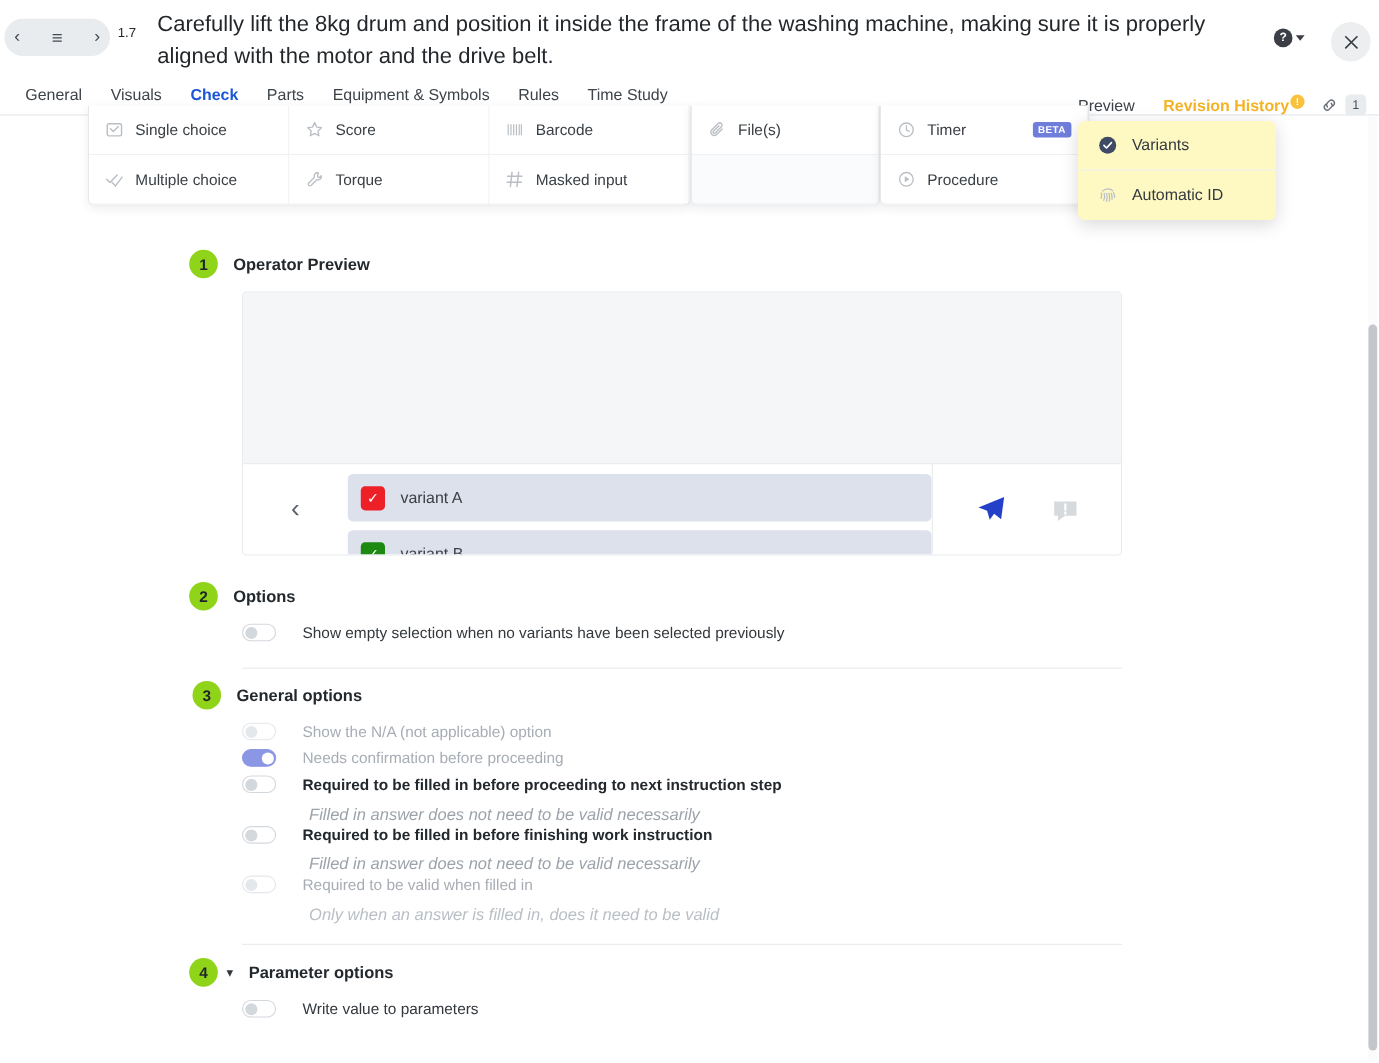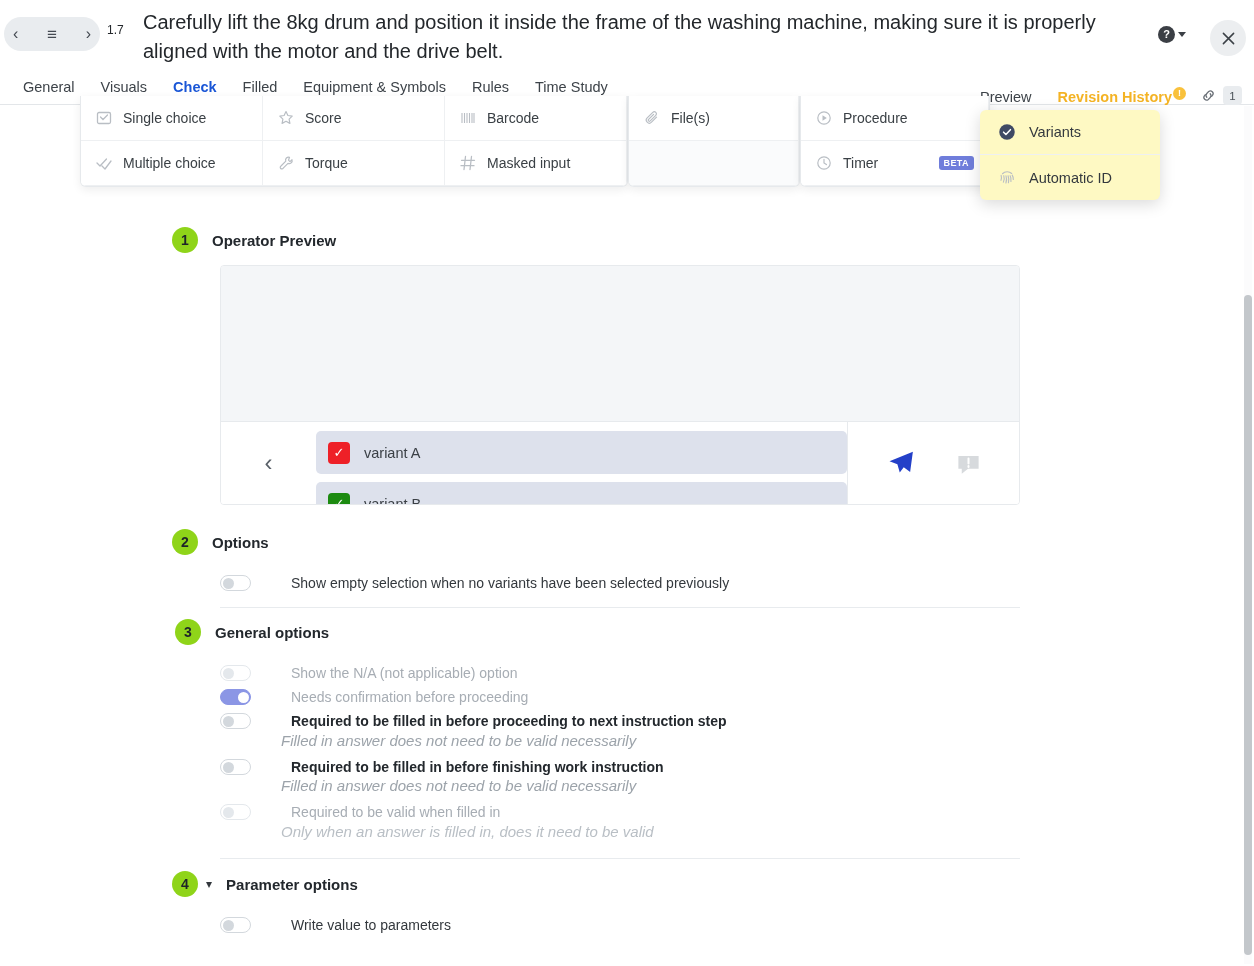--- a/index.html
+++ b/index.html
@@ -196,21 +196,21 @@
   .vlabel { font-size: 14.5px; color: #3b4046; }
   .action-col {
     width: 172px; border-left: 1px solid #e7eaed;
     display: flex; align-items: center; justify-content: space-around;
     padding: 0 18px;
   }
   .act-ico { cursor: pointer; display: flex; align-items: center; }
 
   
   .opt-row {
-    display: flex; align-items: flex-end; gap: 40px; height: 24px;
+    display: flex; align-items: flex-start; gap: 24px; height: 24px;
   }
   .toggle {
     width: 31px; height: 16px; border-radius: 8px; background: #fff;
     border: 1.5px solid #d3d8dd; position: relative; flex: 0 0 31px;
     cursor: pointer;
   }
   .toggle::after {
     content: ""; position: absolute; left: 1.5px; top: 1.5px;
     width: 11px; height: 11px; border-radius: 50%; background: #d3d8dd;
   }
@@ -270,21 +270,21 @@
         <path d="M4 4 L16 16 M16 4 L4 16" stroke="#3b4046" stroke-width="1.8" fill="none" stroke-linecap="round"></path>
       </svg>
     </div>
   </div>
 
   <div class="tabbar">
     <div class="tabs-left">
       <div class="tab">General</div>
       <div class="tab">Visuals</div>
       <div class="tab active">Check</div>
-      <div class="tab">Filled</div>
+      <div class="tab">Parts</div>
       <div class="tab">Equipment &amp; Symbols</div>
       <div class="tab">Rules</div>
       <div class="tab">Time Study</div>
     </div>
     <div class="tabs-right">
       <div class="tab-r">Preview</div>
       <div class="tab-r warn">
         <span>Revision History</span><span class="warn-dot">!</span>
       </div>
       <div class="link-group">
@@ -359,34 +359,34 @@
       <span>File(s)</span>
     </div>
     <div class="type-cell blank"></div>
   </div>
 
   <div class="type-grid3">
     <div class="type-cell">
       <span class="type-ico">
         <svg viewBox="0 0 16 16">
             <circle cx="8" cy="8" r="6.2" stroke="#b9bec4" stroke-width="1.2" fill="none"></circle>
-            <path d="M6.5 5.3l4.3 2.7-4.3 2.7z" fill="#b9bec4"></path>
-          </svg>
-      </span>
-      <span>Procedure</span>
-    </div>
-    <div class="type-cell">
-      <span class="type-ico">
-        <svg viewBox="0 0 16 16">
-            <circle cx="8" cy="8" r="6.2" stroke="#b9bec4" stroke-width="1.2" fill="none"></circle>
             <path d="M8 4.4V8l2.4 1.6" stroke="#b9bec4" stroke-width="1.2" fill="none" stroke-linecap="round"></path>
           </svg>
       </span>
       <span>Timer</span>
       <span class="beta-badge">BETA</span>
+    </div>
+    <div class="type-cell">
+      <span class="type-ico">
+        <svg viewBox="0 0 16 16">
+            <circle cx="8" cy="8" r="6.2" stroke="#b9bec4" stroke-width="1.2" fill="none"></circle>
+            <path d="M6.5 5.3l4.3 2.7-4.3 2.7z" fill="#b9bec4"></path>
+          </svg>
+      </span>
+      <span>Procedure</span>
     </div>
   </div>
 
   <div class="dropdown">
     <div class="dd-item">
       <span class="dd-ico">
         <svg viewBox="0 0 20 20">
             <circle cx="10" cy="10" r="8.6" fill="#3f4a64"></circle>
             <path d="M6.2 10.2l2.6 2.6 5-5.4" stroke="#fff" stroke-width="1.7" fill="none" stroke-linecap="round" stroke-linejoin="round"></path>
           </svg>

